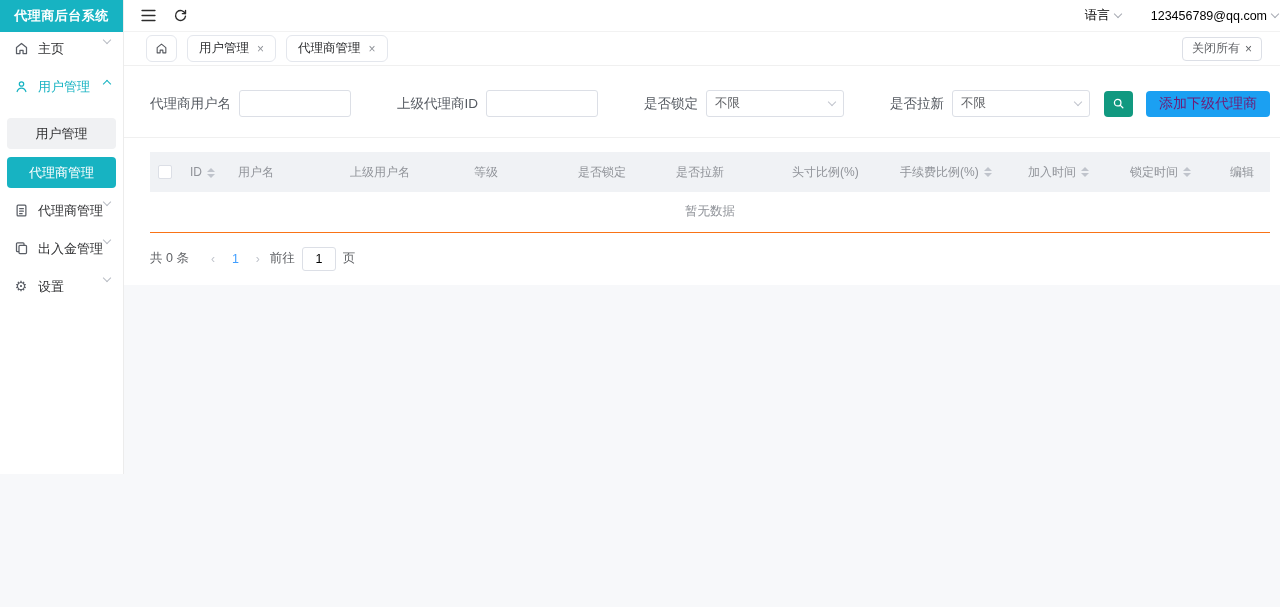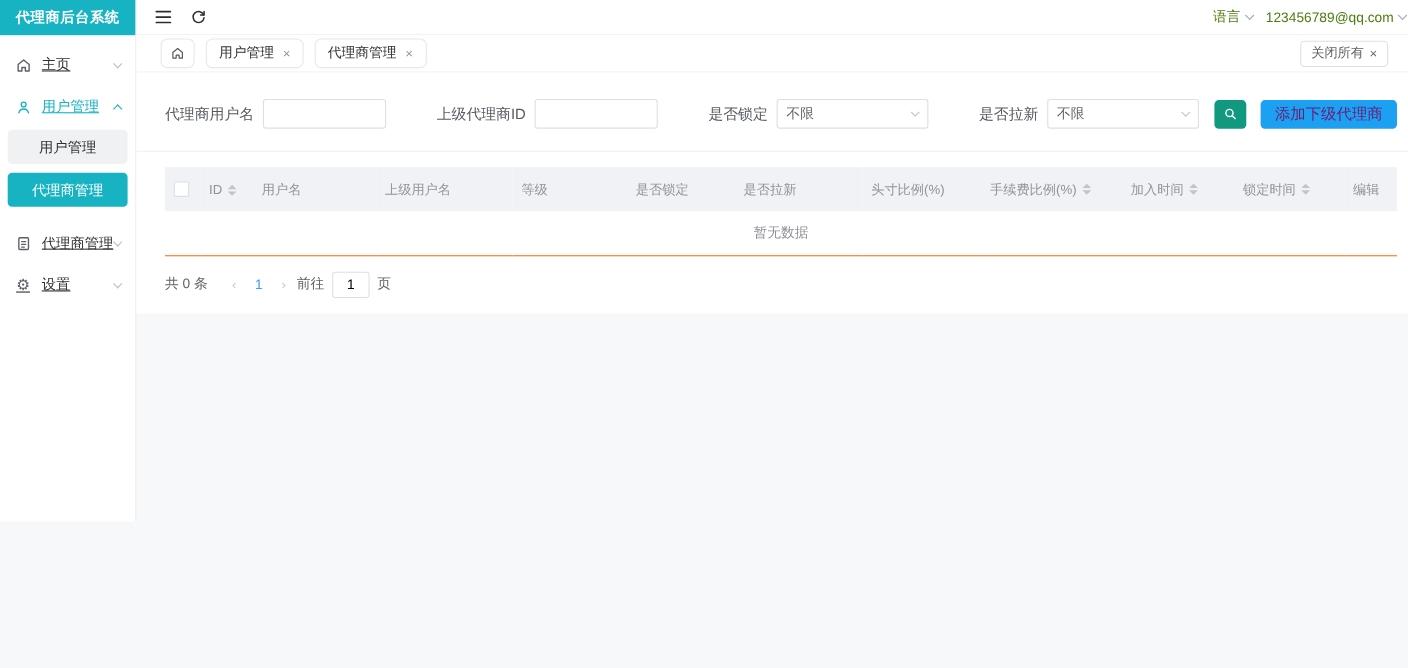--- a/index.html
+++ b/index.html
@@ -7,35 +7,35 @@
   body {
     font-family:"Liberation Sans","DejaVu Sans",sans-serif;
     background:#f7f8fa; color:#303133; font-size:13px;
     display:flex;
   }
   
   .sidebar { width:124px; height:474px; background:#fff; border-right:1px solid #ececec; flex-shrink:0; }
   .logo { height:32px; background:#17b3c2; color:#fff; font-size:13px; font-weight:bold;
           display:flex; align-items:center; justify-content:center; letter-spacing:.5px; }
   .menu { padding-top:8px; }
-  .side-item { height:38px; display:flex; align-items:center; padding:0 13px; cursor:pointer; color:#303133; font-size:13px;text-decoration:underline; }
+  .side-item { height:38px; display:flex; align-items:flex-start; padding:0 13px; cursor:pointer; color:#303133; font-size:13px; }
   .side-item .mi { width:16px; height:16px; display:flex; align-items:center; justify-content:center; color:#5a5e66; }
   .side-item .lbl { flex:1; margin-left:9px; white-space:nowrap; }
   .side-item.active-parent, .side-item.active-parent .mi { color:#17b3c2; }
   .chev { display:inline-block; width:6px; height:6px; border-right:1.3px solid #b8bcc4; border-bottom:1.3px solid #b8bcc4; transform:rotate(45deg); margin-top:-3px; }
   .chev.up { transform:rotate(-135deg); margin-top:3px; border-color:#17b3c2; }
   .submenu { padding:2px 7px 6px; }
   .subitem { height:31px; border-radius:4px; display:flex; align-items:center; justify-content:center;
              margin-bottom:8px; font-size:13px; color:#303133; background:#f0f1f3; cursor:pointer; }
   .subitem.active { background:#17b3c2; color:#fff; }
   
   .main { flex:1; display:flex; flex-direction:column; }
   .topbar { height:32px; background:#fff; display:flex; align-items:center; padding:0 18px 0 14px; border-bottom:1px solid #f2f2f2; }
   .topbar .ticon { width:20px; height:20px; display:flex; align-items:center; justify-content:center; margin-right:12px; cursor:pointer; color:#2c2c2c; }
-  .topbar-right { margin-left:auto; display:flex; align-items:center; gap:12px; color:#4d7c0f; font-size:12.5px; }
+  .topbar-right { margin-left:auto; display:flex; align-items:center; gap:30px; color:#000000; font-size:12.5px; }
   .drop { display:flex; align-items:center; gap:5px; cursor:pointer; }
   .drop .chev { border-color:#a7abb3; }
   
   .tabbar { height:34px; background:#fff; display:flex; align-items:center; padding:0 34px 0 22px; border-bottom:1px solid #f0f0f0; }
   .tab { height:27px; border:1px solid #e4e7ed; border-radius:6px; background:#fff; display:flex; align-items:center;
          padding:0 11px; margin-right:10px; font-size:12.5px; color:#303133; cursor:pointer; }
   .tab .x { margin-left:8px; color:#909399; font-size:12px; }
   .tab.home { width:31px; justify-content:center; padding:0; color:#55585e; }
   .close-all { margin-left:auto; height:24px; border:1px solid #dcdfe6; border-radius:4px; background:#fff;
                display:flex; align-items:center; padding:0 9px; font-size:12px; color:#606266; cursor:pointer; gap:5px; }
@@ -112,20 +112,30 @@
       <span class="mi">
         <svg width="15" height="15" viewBox="0 0 24 24" fill="none" stroke="currentColor" stroke-width="2" stroke-linecap="round">
             <rect x="5" y="3.5" width="14" height="17" rx="1.5"></rect>
             <path d="M9 9h6M9 13h6M9 17h4"></path>
           </svg>
       </span>
       <span class="lbl">代理商管理</span>
       <span class="chev"></span>
     </div>
 
+    <div class="side-item">
+      <span class="mi">
+        <svg width="15" height="15" viewBox="0 0 24 24" fill="none" stroke="currentColor" stroke-width="2" stroke-linejoin="round">
+            <rect x="8" y="7" width="12" height="13" rx="1.5"></rect>
+            <path d="M16 7V4.5A1.5 1.5 0 0 0 14.5 3H5.5A1.5 1.5 0 0 0 4 4.5v11A1.5 1.5 0 0 0 5.5 17H8"></path>
+          </svg>
+      </span>
+      <span class="lbl">出入金管理</span>
+      <span class="chev"></span>
+    </div>
 
     <div class="side-item">
       <span class="mi" style="font-size:14px">⚙</span>
       <span class="lbl">设置</span>
       <span class="chev"></span>
     </div>
 
   </nav>
 </aside>
 

